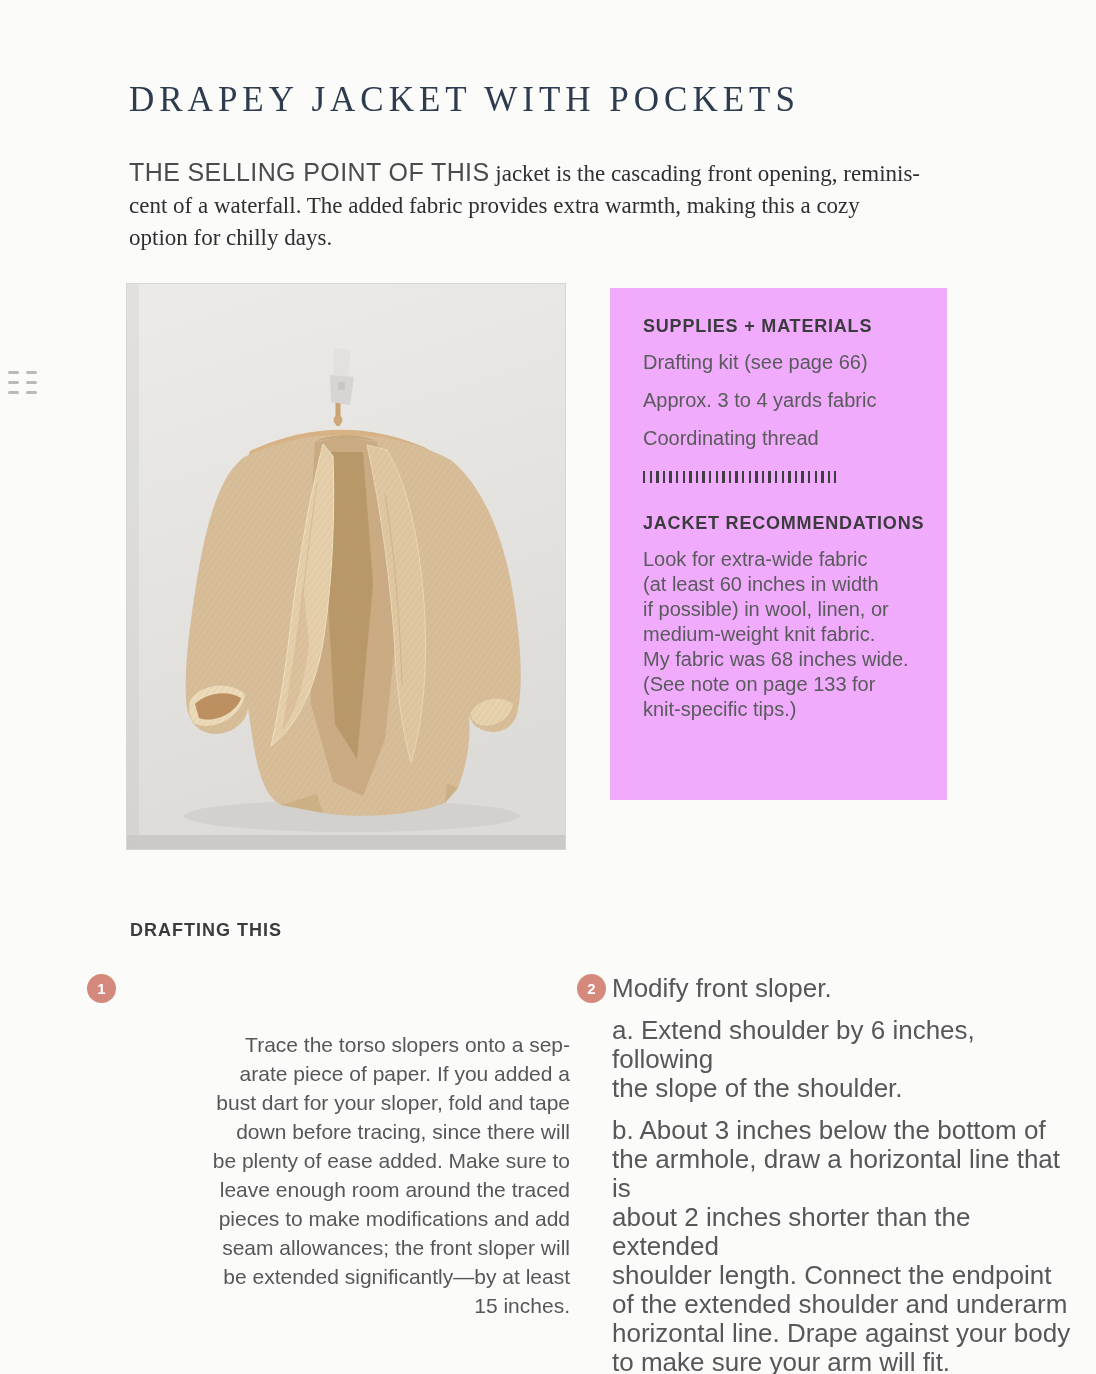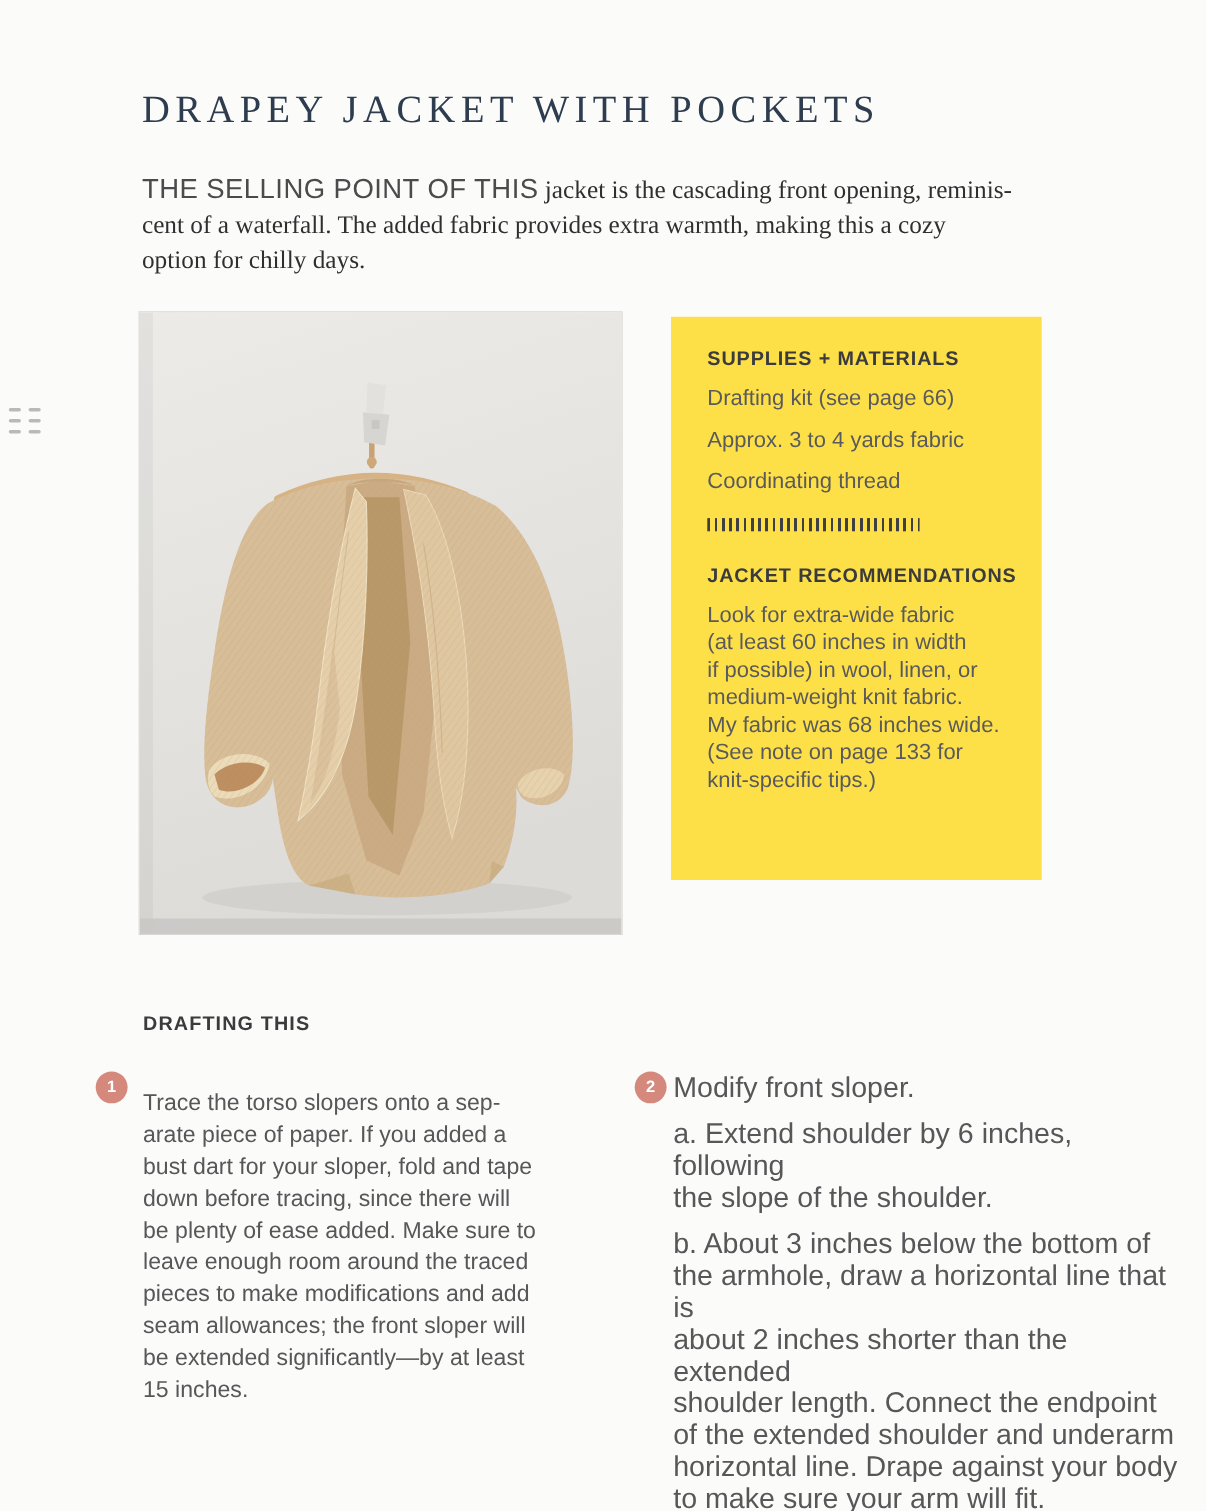--- a/index.html
+++ b/index.html
@@ -23,40 +23,40 @@
   .intro .lead{font-family:"Liberation Sans",sans-serif;font-size:25px;
          letter-spacing:.4px;color:#4b4b4d;}
 
   
   .photo{position:absolute;left:127px;top:284px;width:438px;height:565px;margin:0;
          outline:1px solid #d8d6d3;}
   .photo svg{display:block;}
 
   
   .supplies{position:absolute;left:610px;top:288px;width:337px;height:512px;
-            box-sizing:border-box;background:#fde047;padding:28px 20px 0 33px;}
+            box-sizing:border-box;background:#f0abfc;padding:28px 20px 0 33px;}
   .boxhead{margin:0;font-size:18px;font-weight:bold;letter-spacing:.8px;color:#3b3b3d;}
   .item{margin:14px 0 16px 0;font-size:20px;line-height:22px;color:#5a5a5c;}
   .item + .item{margin-top:16px;}
   .stitches{width:193px;height:12px;margin:22px 0 0 0;
             background:repeating-linear-gradient(90deg,#3f3f41 0 2.5px,transparent 2.5px 6.6px);}
   .fabrichead{margin:30px 0 0 0;font-size:18px;font-weight:bold;letter-spacing:.8px;color:#3b3b3d;}
   .fabric{margin:13px 0 0 0;font-size:20px;line-height:25px;color:#5a5a5c;white-space:pre-line;}
 
   
   .drafting-h{position:absolute;left:130px;top:920px;margin:0;font-size:18px;
               font-weight:bold;letter-spacing:1px;color:#3b3b3d;}
   .step-circle{position:absolute;width:29px;height:29px;border-radius:50%;
                background:#d5897c;color:#fff;text-align:center;
                font-size:15px;font-weight:bold;line-height:29px;}
   .c1{left:87px;top:974px;}
   .c2{left:577px;top:974px;}
   .step-text{position:absolute;margin:0;font-size:21px;line-height:29px;color:#57575a;
              white-space:pre-line;}
-  .s1{left:130px;top:988px;width:440px;}
+  .s1{left:130px;top:1030px;width:440px;text-align:right;}
   .step2-col{position:absolute;left:612px;top:974px;width:460px;}
   .step2-col p{margin:0 0 13px 0;font-size:26px;line-height:29px;color:#57575a;
                white-space:pre-line;}
 </style>
 </head>
 <body>
 
 <div class="canvas">
 
   <div class="grip">

